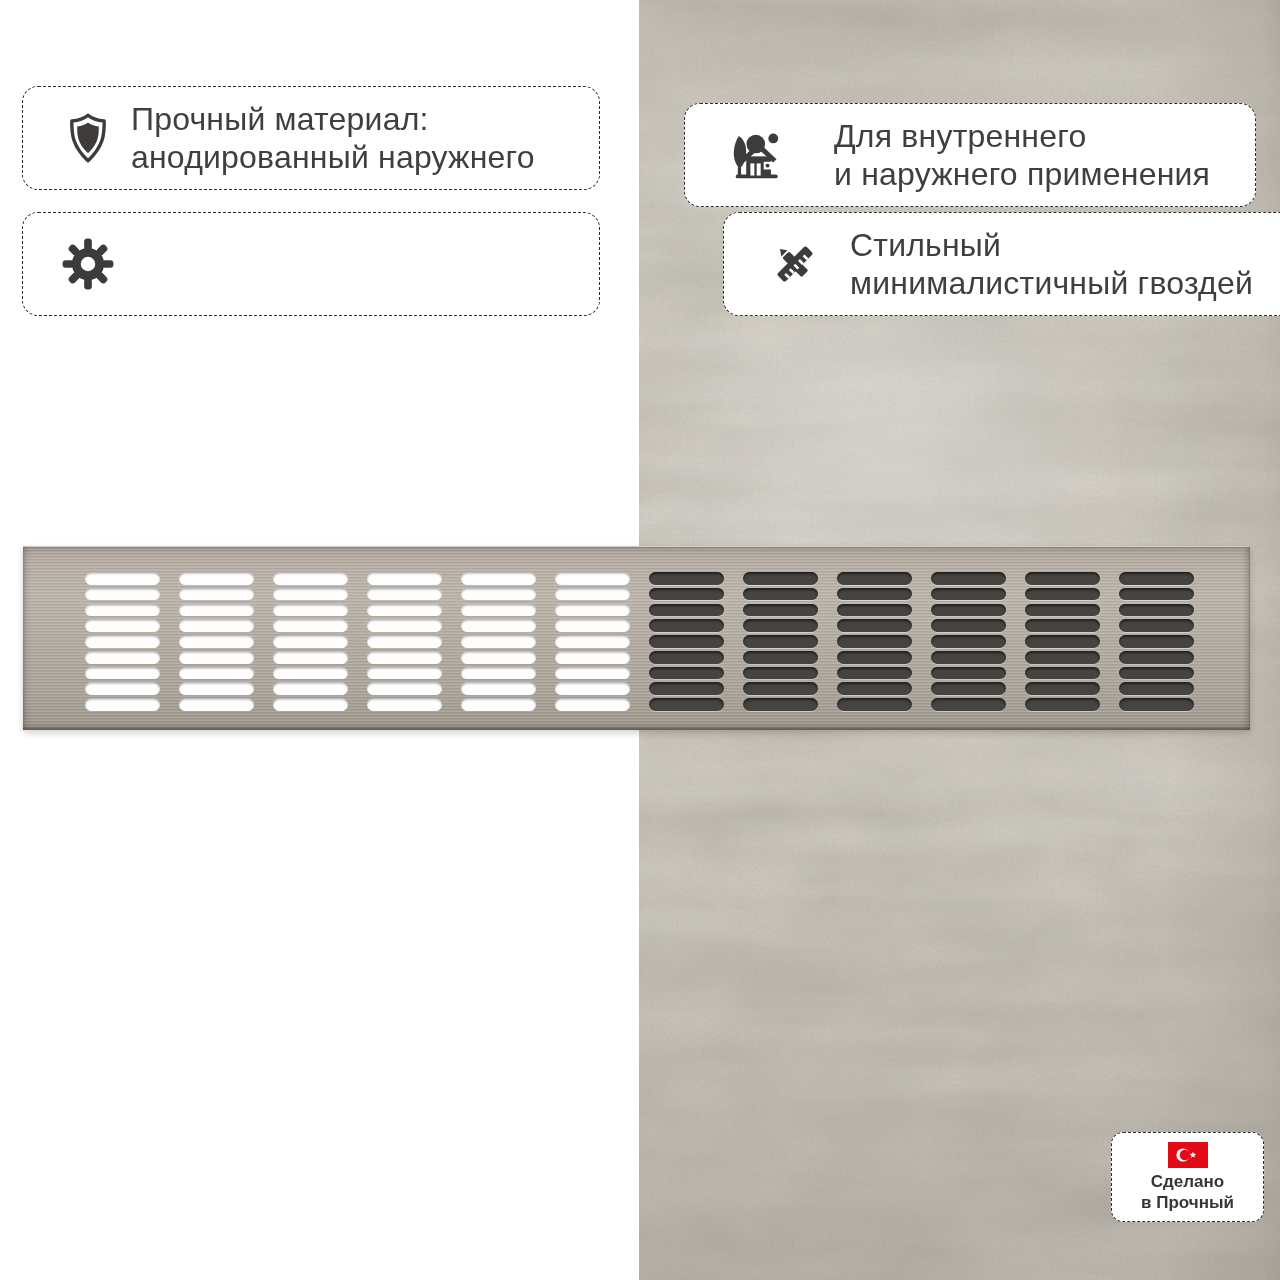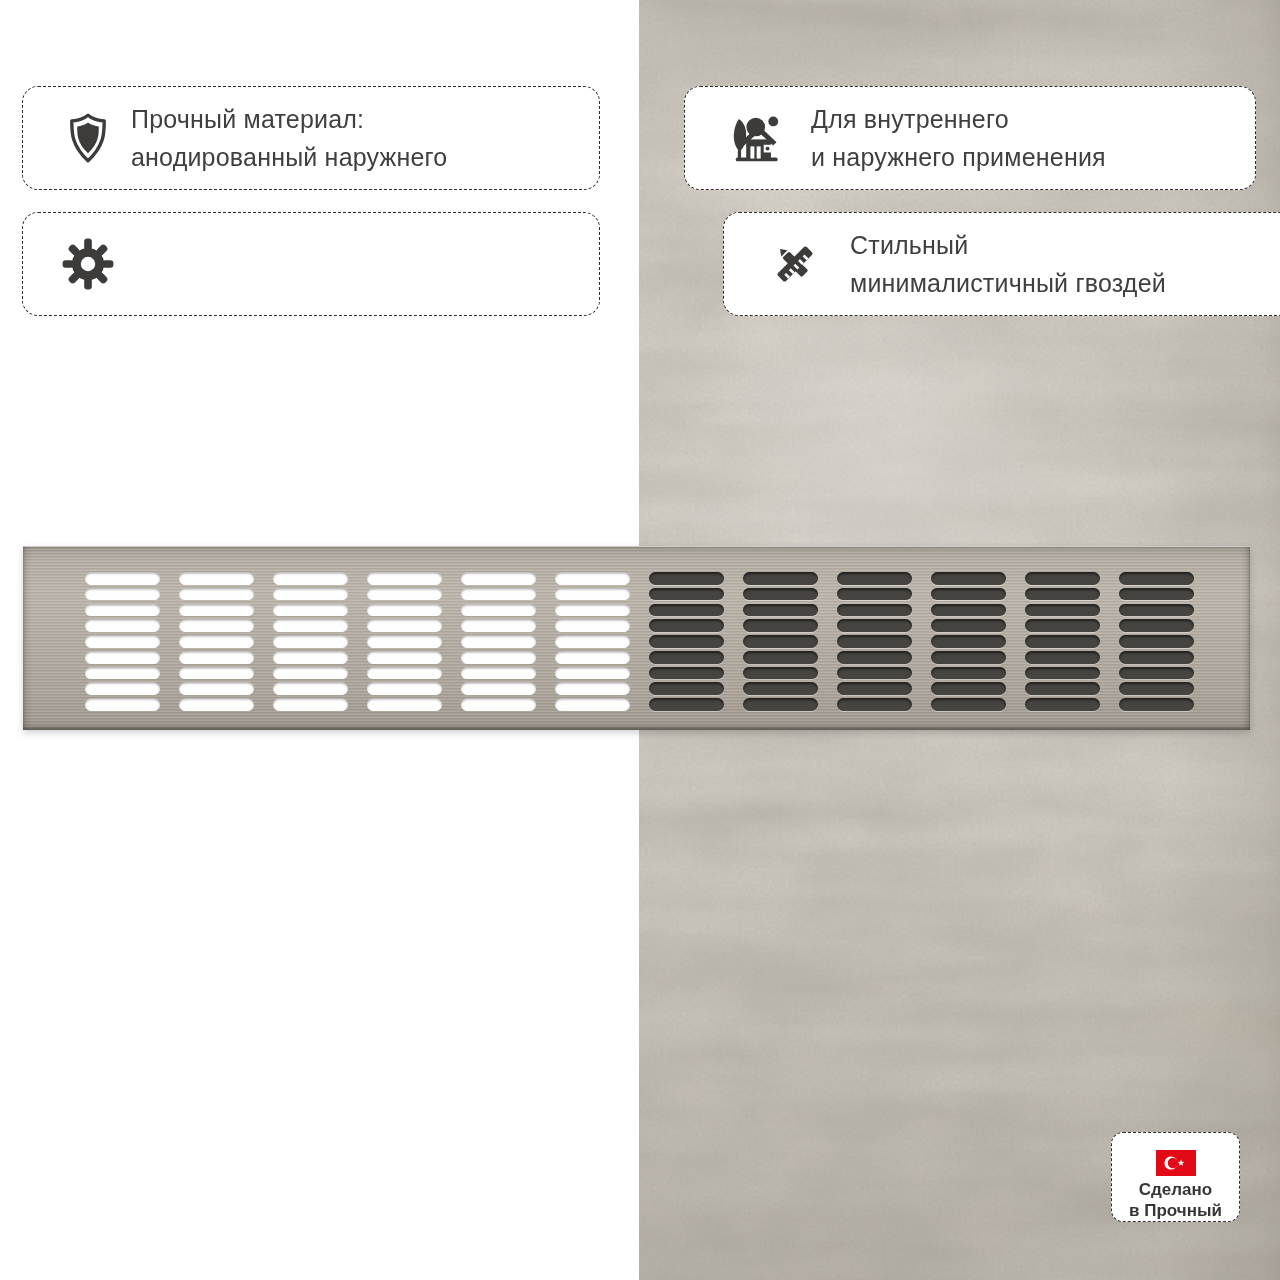--- a/index.html
+++ b/index.html
@@ -20,28 +20,28 @@
   .shade-glow   { background:radial-gradient(ellipse 55% 30% at 38% 38%, rgba(255,255,255,.22), rgba(255,255,255,0) 70%); }
 
   
   .feature-box {
     position:absolute; height:104px; box-sizing:border-box;
     background:#ffffff; border:1.5px dashed #2b2b2b; border-radius:16px;
     display:flex; align-items:center;
   }
   .fb1 { left:22px;  top:86px;  width:578px; }
   .fb2 { left:22px;  top:212px; width:578px; }
-  .fb3 { left:684px; top:86px;  width:572px; }
+  .fb3 { left:684px; top:103px;  width:572px;gap:23px; }
   .fb4 { left:723px; top:212px; width:572px; }
   .f-icon { flex:0 0 auto; width:62px; display:flex; align-items:center; justify-content:center; }
   .fb1 .f-icon, .fb2 .f-icon { margin-left:34px; }
   .fb3 .f-icon, .fb4 .f-icon { margin-left:40px; }
   .f-text { margin-left:12px; }
   .fb3 .f-text, .fb4 .f-text { margin-left:24px; }
-  .f-line { font-size:25px; line-height:38px; color:#3f3f3f; letter-spacing:.2px; white-space:nowrap; }
+  .f-line { font-size:32px; line-height:38px; color:#3f3f3f; letter-spacing:.2px; white-space:nowrap; }
 
   
   .grille {
     position:absolute; left:23px; top:546px; width:1227px; height:184px;
     background-color:#b2aba1;
     background-image:
       repeating-linear-gradient(0deg,
         rgba(255,255,255,.10) 0px, rgba(255,255,255,.10) 1px,
         rgba(0,0,0,0) 1px,        rgba(0,0,0,0) 2px,
         rgba(0,0,0,.055) 2px,     rgba(0,0,0,.055) 3px),
@@ -62,23 +62,23 @@
     background:#fefefe;
     box-shadow: inset 0 1.5px 2px rgba(0,0,0,.30), inset 0 -1px 1px rgba(255,255,255,.9);
   }
   .slot.dark {
     background:#454440;
     box-shadow: inset 0 2px 2.5px rgba(0,0,0,.55), 0 1px 0 rgba(255,255,255,.38);
   }
 
   
   .badge {
-    position:absolute; left:1111px; top:1132px; width:129px; height:90px; box-sizing:border-box;
+    position:absolute; left:1111px; top:1132px; width:153px; height:90px; box-sizing:border-box;
     background:#ffffff; border:1.5px dashed #2f2f2f; border-radius:12px;
-    display:flex; flex-direction:column; align-items:center; justify-content:flex-end;
+    display:flex; flex-direction:column; align-items:center; justify-content:center;
   }
   .badge-flag { display:block; margin-bottom:3px; }
   .badge-line { font-size:17px; font-weight:bold; line-height:21px; color:#363636; text-align:center; }
 
   .icon-svg { display:block; }
 </style>
 </head>
 <body>
 
 <div class="canvas">

